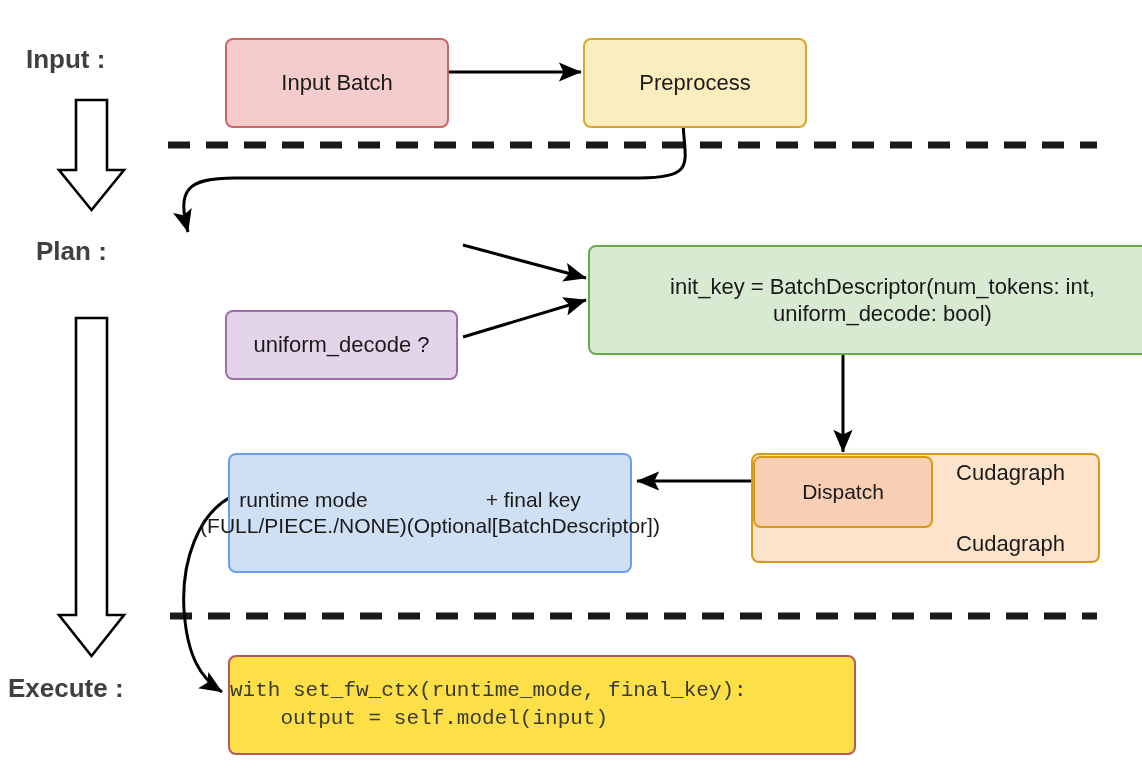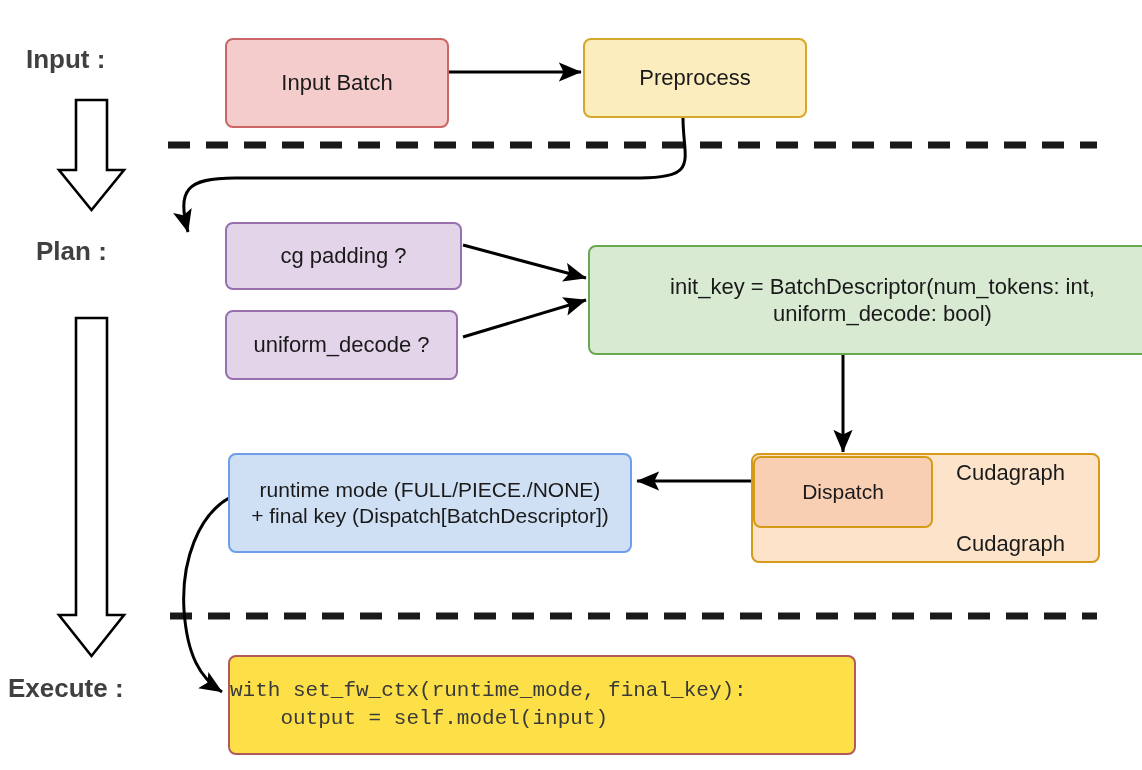--- a/index.html
+++ b/index.html
@@ -101,49 +101,46 @@
   <div class="stage-label" style="left:26px; top:44px;">Input :</div>
 
   <div class="stage-label" style="left:36px; top:236px;text-align:center;">Plan :</div>
 
   <div class="stage-label" style="left:8px; top:673px;">Execute :</div>
 
   <div class="node" style="left:225px; top:28px; width:224px; height:90px; background:#f4cccc; border-color:#cc6666;">
     <span class="node-text">Input Batch</span>
   </div>
 
-  <div class="node" style="left:583px; top:28px; width:224px; height:80px; background:#fcedbe; border-color:#d6a829;">
+  <div class="node" style="left:583px; top:28px; width:224px; height:90px; background:#fcedbe; border-color:#d6a829;">
     <span class="node-text">Preprocess</span>
   </div>
 
-  <div class="node" style="left:225px; top:212px; width:237px; height:68px; background:#e3d4ea; border-color:#9a6fae;">
-    <span class="node-text">cg padding ?</span>
-  </div>
 
   <div class="node" style="left:225px; top:300px; width:233px; height:70px; background:#e3d4ea; border-color:#9a6fae;">
     <span class="node-text">uniform_decode ?</span>
   </div>
 
   <div class="node" style="left:588px; top:235px; width:589px; height:110px; background:#d9ead3; border-color:#6aa84f; flex-direction:column;">
     <span class="node-text">init_key = BatchDescriptor(num_tokens: int,</span>
     <span class="node-text">uniform_decode: bool)</span>
   </div>
 
   <div class="node" style="left:751px; top:443px; width:349px; height:110px; background:#fce3ca; border-color:#d69b16; flex-direction:column; justify-content:space-between; padding-left:180px;">
     <span class="node-text">Cudagraph</span>
     <span class="node-text">Cudagraph</span>
   </div>
 
   <div class="node" style="left:753px; top:446px; width:180px; height:72px; background:#f9cfb4; border-color:#d69b16; font-size:21px;justify-content:flex-end;">
     <span class="node-text">Dispatch</span>
   </div>
 
-  <div class="node" style="left:228px; top:443px; width:404px; height:100px; background:#cfe0f5; border-color:#6d9eeb; flex-direction:column; font-size:21px;">
+  <div class="node" style="left:228px; top:443px; width:404px; height:120px; background:#cfe0f5; border-color:#6d9eeb; font-size:21px;">
     <span class="node-text">runtime mode (FULL/PIECE./NONE)</span>
-    <span class="node-text">+ final key (Dispatch[BatchDescriptor])</span>
+    <span class="node-text">+ final key (Optional[BatchDescriptor])</span>
   </div>
 
   <div class="node code" style="left:228px; top:645px; width:628px; height:100px; background:#fde047; border-color:#b35a5a; flex-direction:column; align-items:flex-start; justify-content:center; padding-left:0;">
     <span class="node-text">with set_fw_ctx(runtime_mode, final_key):</span>
     <span class="node-text">    output = self.model(input)</span>
   </div>
 
 </div>
 
 </body></html>

